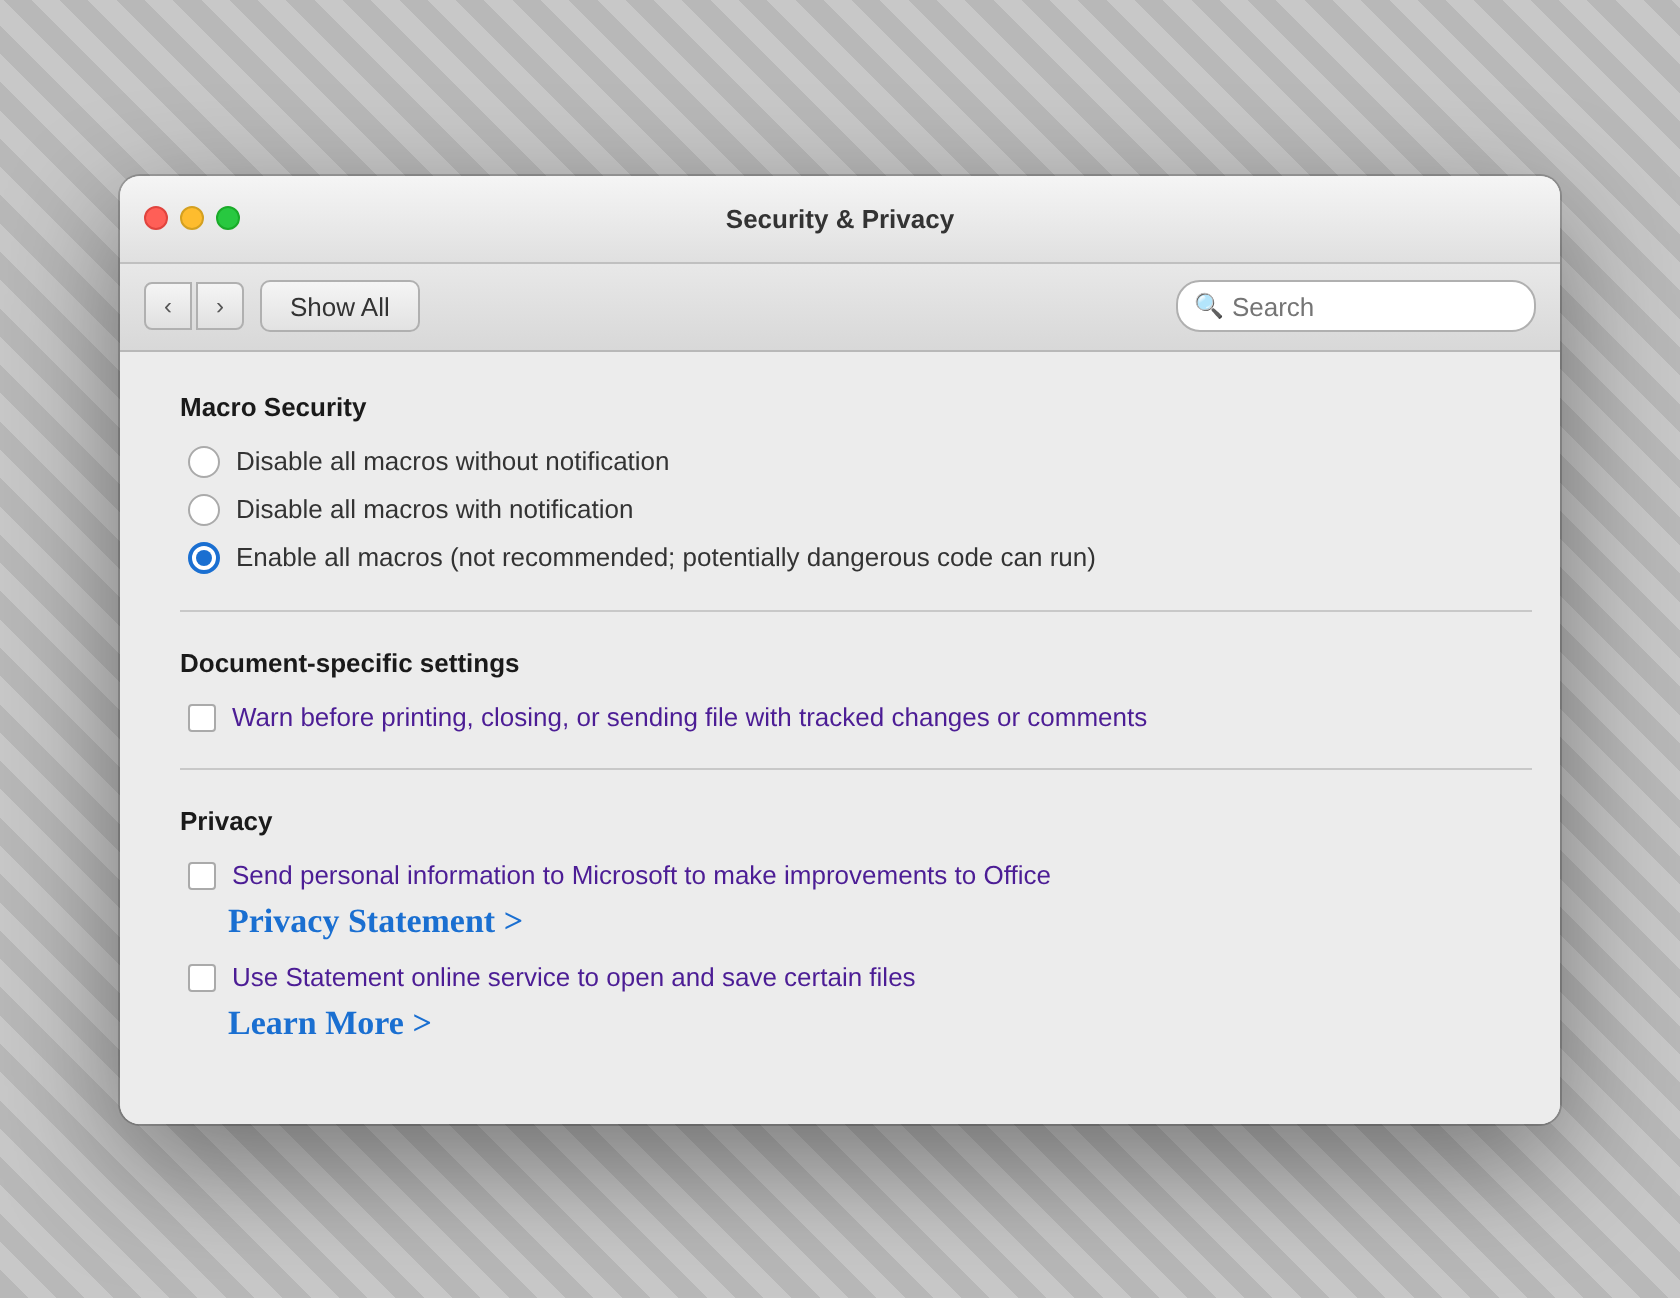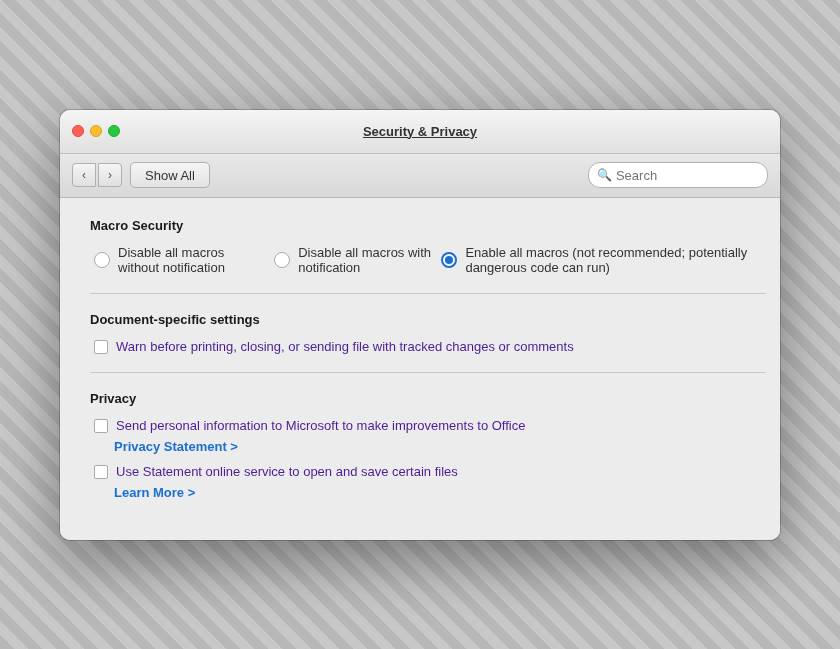--- a/index.html
+++ b/index.html
@@ -51,21 +51,20 @@
     .traffic-light.minimize { background: #febc2e; border: 1px solid #d4a020; }
     .traffic-light.maximize { background: #28c840; border: 1px solid #1aab29; }
 
     .title-bar-title {
       position: absolute;
       left: 50%;
       transform: translateX(-50%);
       font-size: 13px;
       font-weight: 600;
       color: #333;
-      text-decoration: underline;
     }
 
     
     .toolbar {
       background: linear-gradient(to bottom, #e8e8e8, #d8d8d8);
       border-bottom: 1px solid #b8b8b8;
       height: 44px;
       display: flex;
       align-items: center;
       padding: 0 12px;
@@ -150,21 +149,21 @@
 
     .divider {
       border: none;
       border-top: 1px solid #c8c8c8;
       margin: 18px 0;
     }
 
     
     .radio-group {
       display: flex;
-      flex-direction: row;
+      flex-direction: column;
       gap: 8px;
       margin-left: 4px;
     }
 
     .radio-item {
       display: flex;
       align-items: center;
       gap: 8px;
       font-size: 13px;
       color: #333;
@@ -210,26 +209,27 @@
       height: 14px;
       border: 1px solid #aaa;
       background: white;
       border-radius: 2px;
       flex-shrink: 0;
       margin-top: 1px;
     }
 
     .link-text {
       color: #1a6fd1;
-      font-size: 13px;
+      font-size: 17px;
       font-weight: 600;
       cursor: pointer;
       margin-left: 24px;
       margin-top: 6px;
       display: block;
+      font-family: Liberation Serif, serif;
     }
 
     .privacy-item-group {
       margin-bottom: 10px;
     }
   </style>
 </head>
 <body>
 
 <div class="window">

